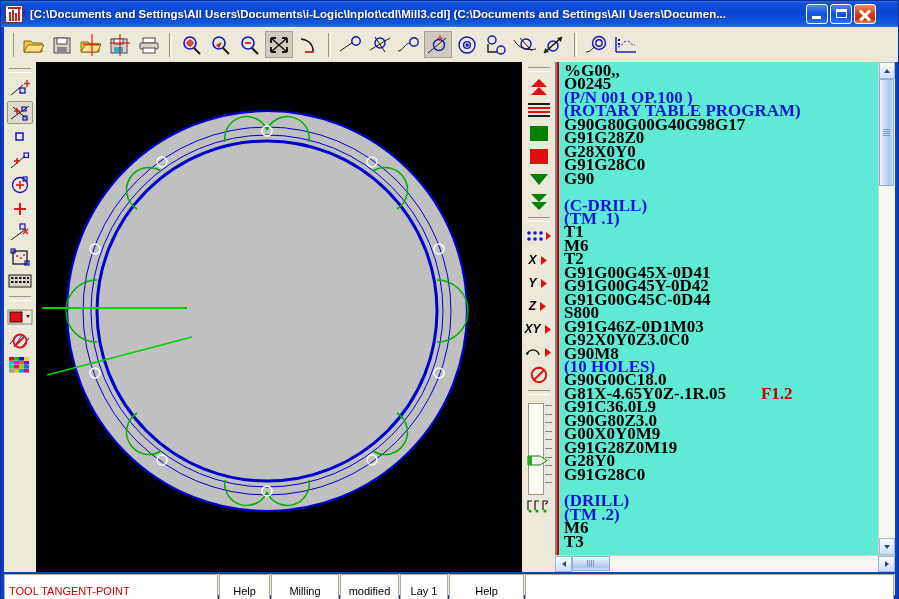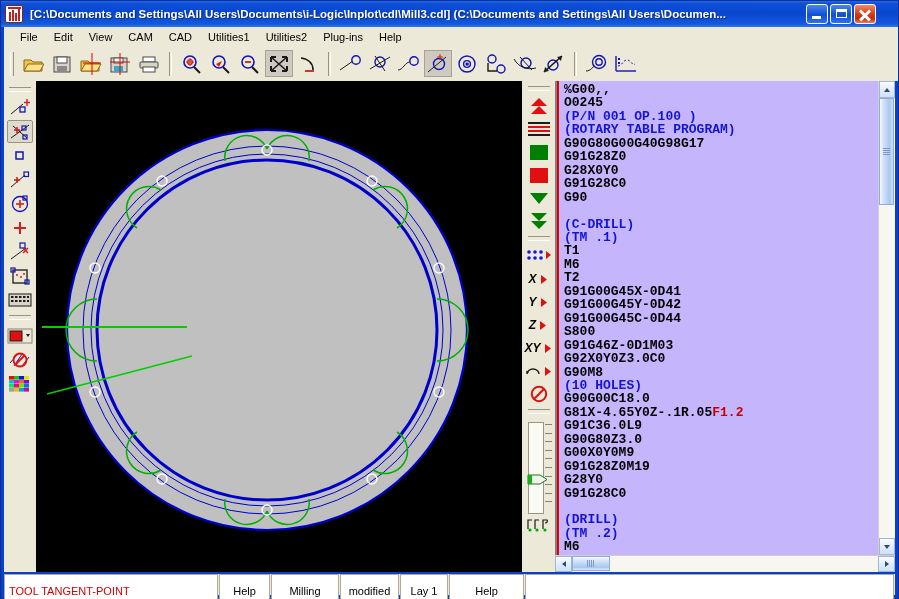--- a/index.html
+++ b/index.html
@@ -75,25 +75,25 @@
   .vslider { position:absolute; left:2px; top:0; width:16px; height:92px;
     background:#fbfbf6; border:1px solid #9a9488; }
   .vticks { position:absolute; right:0; top:2px; width:7px; height:88px; }
   .vticks i { display:block; height:1px; background:#8a8478; margin-bottom:7.6px; }
   .vknob { position:absolute; left:1px; top:52px; width:22px; height:11px; }
 
   .codepanel { width:340px; flex:0 0 340px; background:#fff; position:relative;
     display:flex; flex-direction:column; min-height:0; }
   .coderow { flex:1 1 auto; display:flex; min-height:0; }
   .redbar { width:4px; flex:0 0 4px; background:#e00000; border-left:2px solid #808080; }
-  .codetext { flex:1 1 auto; background:#c4b5fd; overflow:hidden; padding:2px 0 0 5px;
-    font-family:Liberation Mono, monospace; font-size:13px; line-height:13.45px;
+  .codetext { flex:1 1 auto; background:#5eead4; overflow:hidden; padding:2px 0 0 5px;
+    font-family:Liberation Serif, serif; font-size:17px; line-height:13.45px;
     white-space:pre; font-weight:bold; color:#000; }
   .codetext .c { color:#1414d2; font-weight:bold; }
-  .codetext .f { color:#c80000; font-weight:bold; }
+  .codetext .f { color:#c80000; font-weight:bold;margin-left:35px; }
   .codetext .blank { display:block; height:13.45px; }
 
   
   .vsb { width:17px; flex:0 0 17px; background:#f4f3ee; border-left:1px solid #d4d0c8;
     display:flex; flex-direction:column; }
   .sbtn { height:17px; flex:0 0 17px; background:linear-gradient(180deg,#fdfdfd,#e4eefc 45%,#cfe0f7);
     border:1px solid #9fb6d4; display:flex; align-items:center; justify-content:center; }
   .sbtn .ar { width:0;height:0; }
   .up { border-left:3.5px solid transparent; border-right:3.5px solid transparent;
     border-bottom:4.5px solid #2a4a7a; }
@@ -151,31 +151,20 @@
       <div class="wbtn">
           <span class="max"></span>
         </div>
       <div class="wbtn close">
           <span class="x1"></span>
           <span class="x2"></span>
         </div>
     </div>
   </div>
 
-  <div class="menubar">
-    <span>File</span>
-    <span>Edit</span>
-    <span>View</span>
-    <span>CAM</span>
-    <span>CAD</span>
-    <span>Utilities1</span>
-    <span>Utilities2</span>
-    <span>Plug-ins</span>
-    <span>Help</span>
-  </div>
 
   <div class="toolbar">
     <div class="grip"></div>
 
     <div class="tb">
       <svg width="22" height="20">
           <path d="M2 6h7l2 2h9v9H2z" fill="#f5c343" stroke="#8a6a10"></path>
           <path d="M2 17l4-7h16l-4 7z" fill="#fde08a" stroke="#8a6a10"></path>
         </svg>
       </div>

